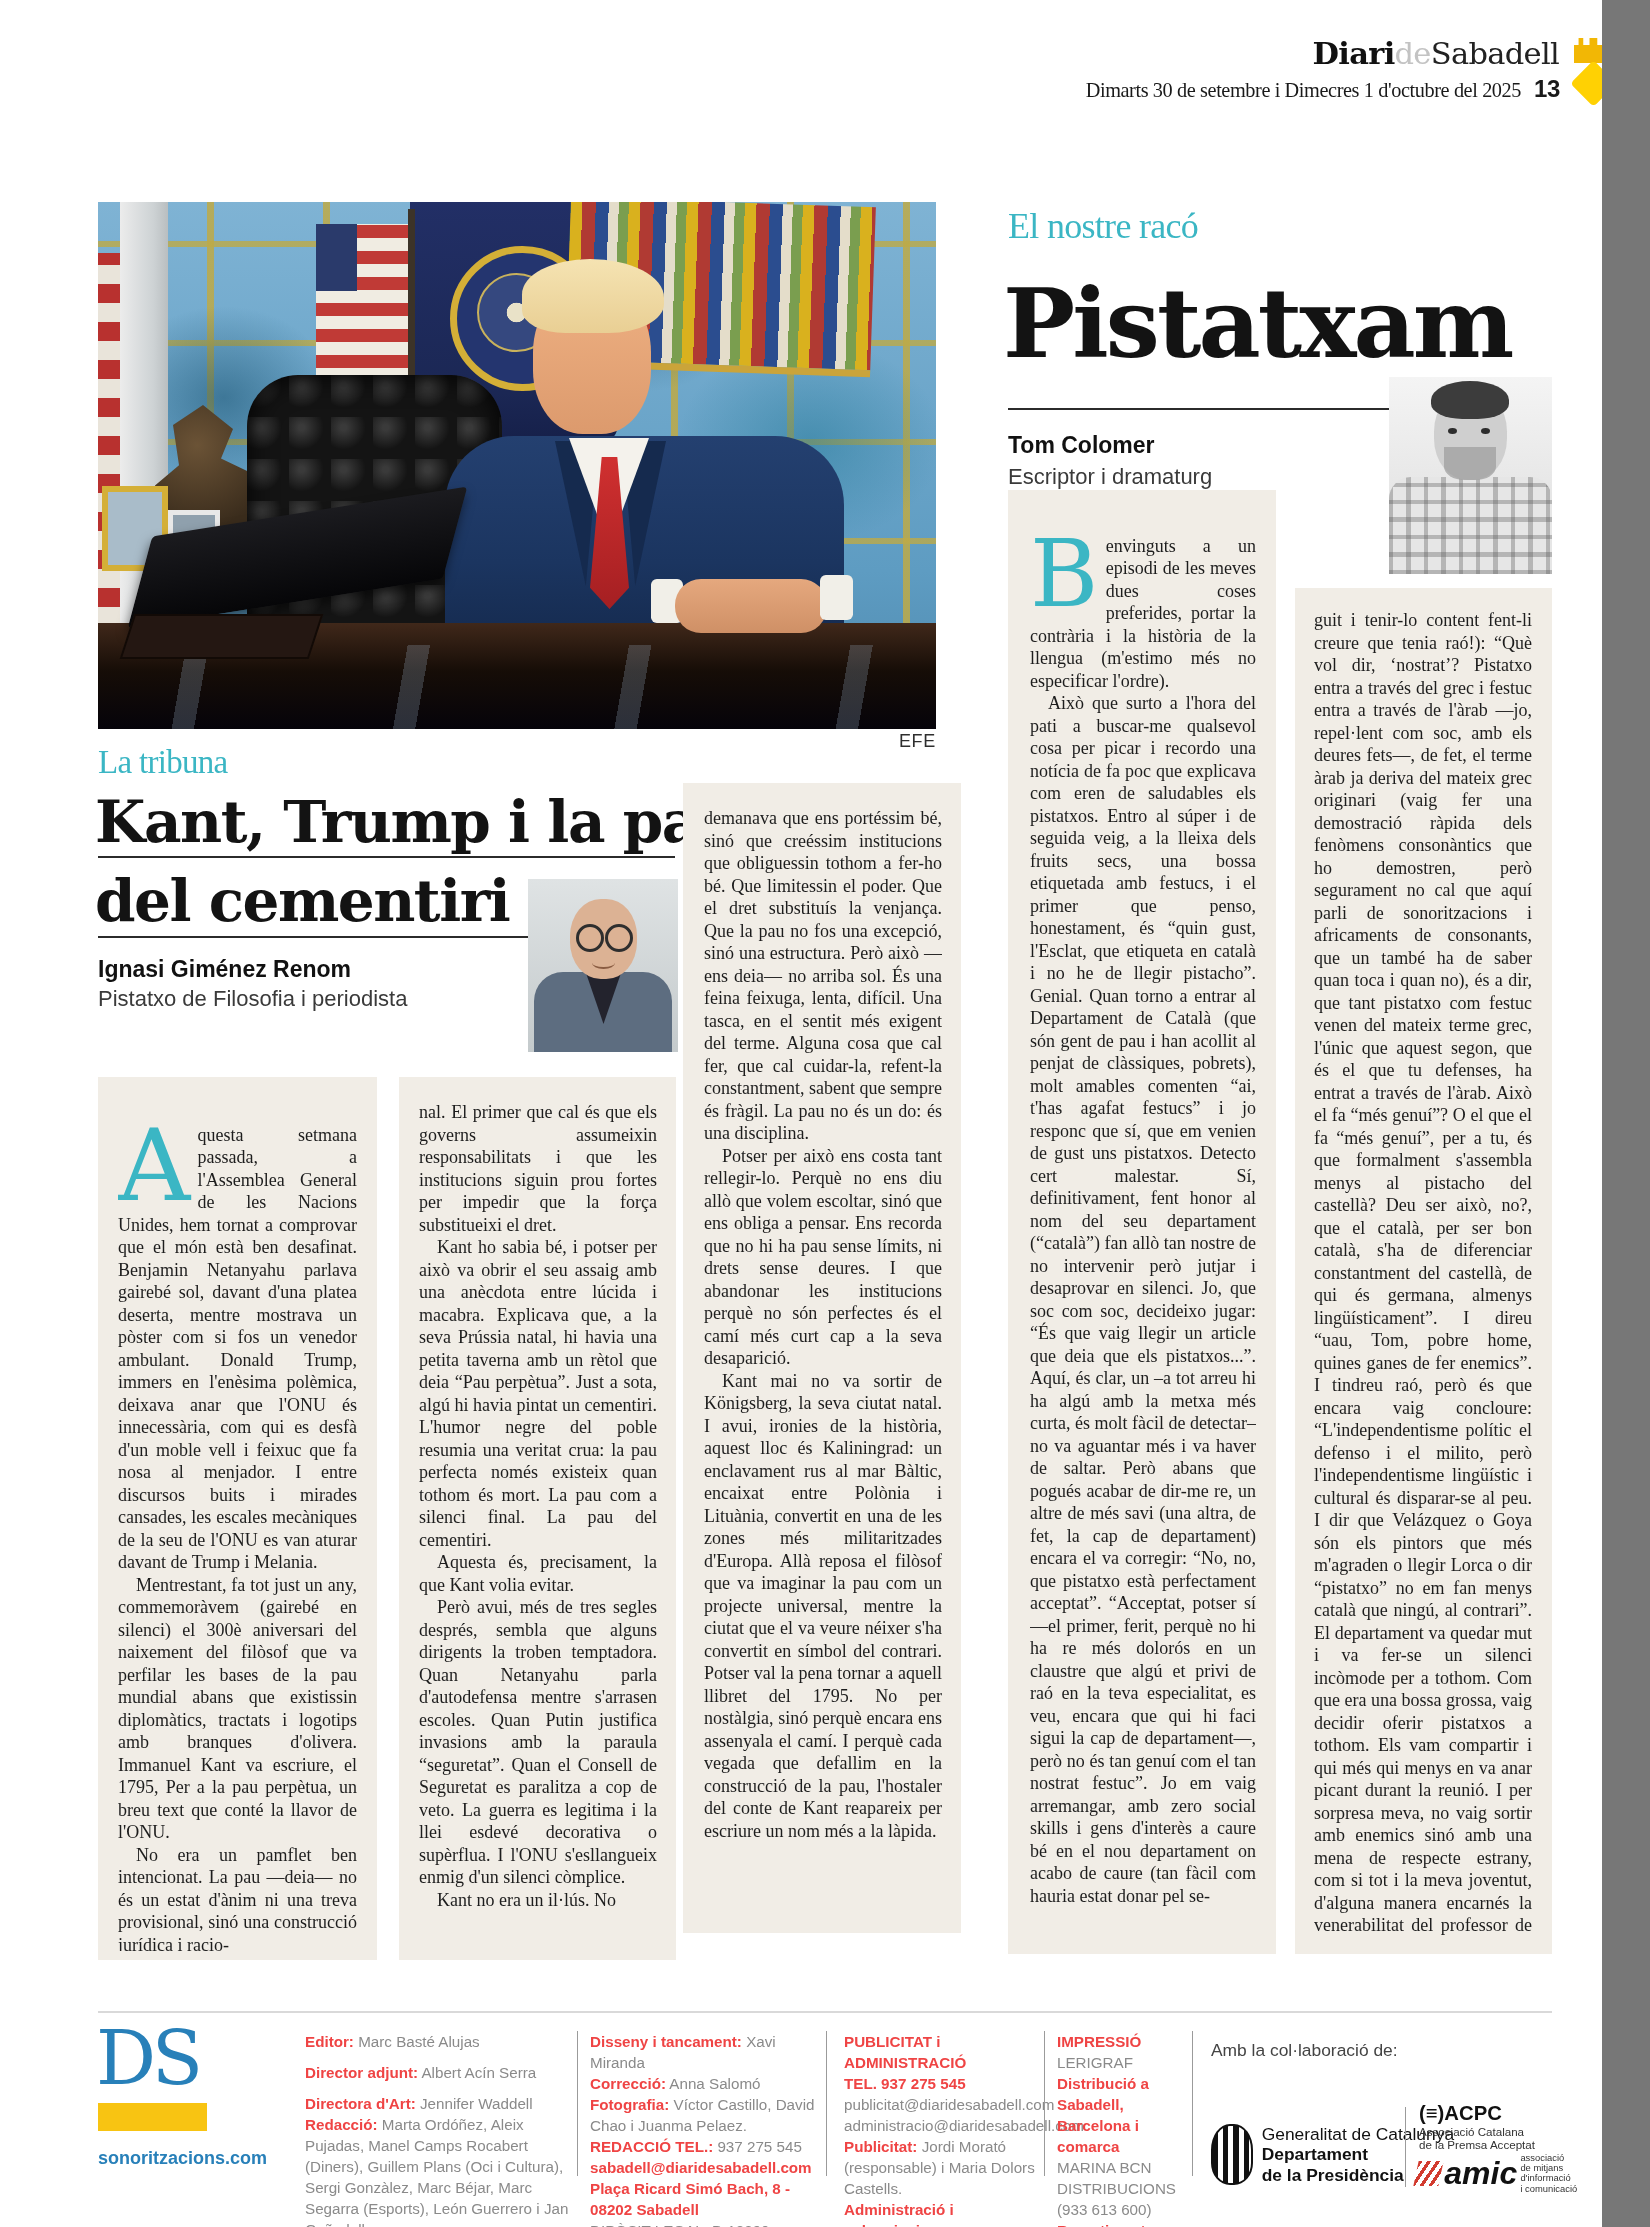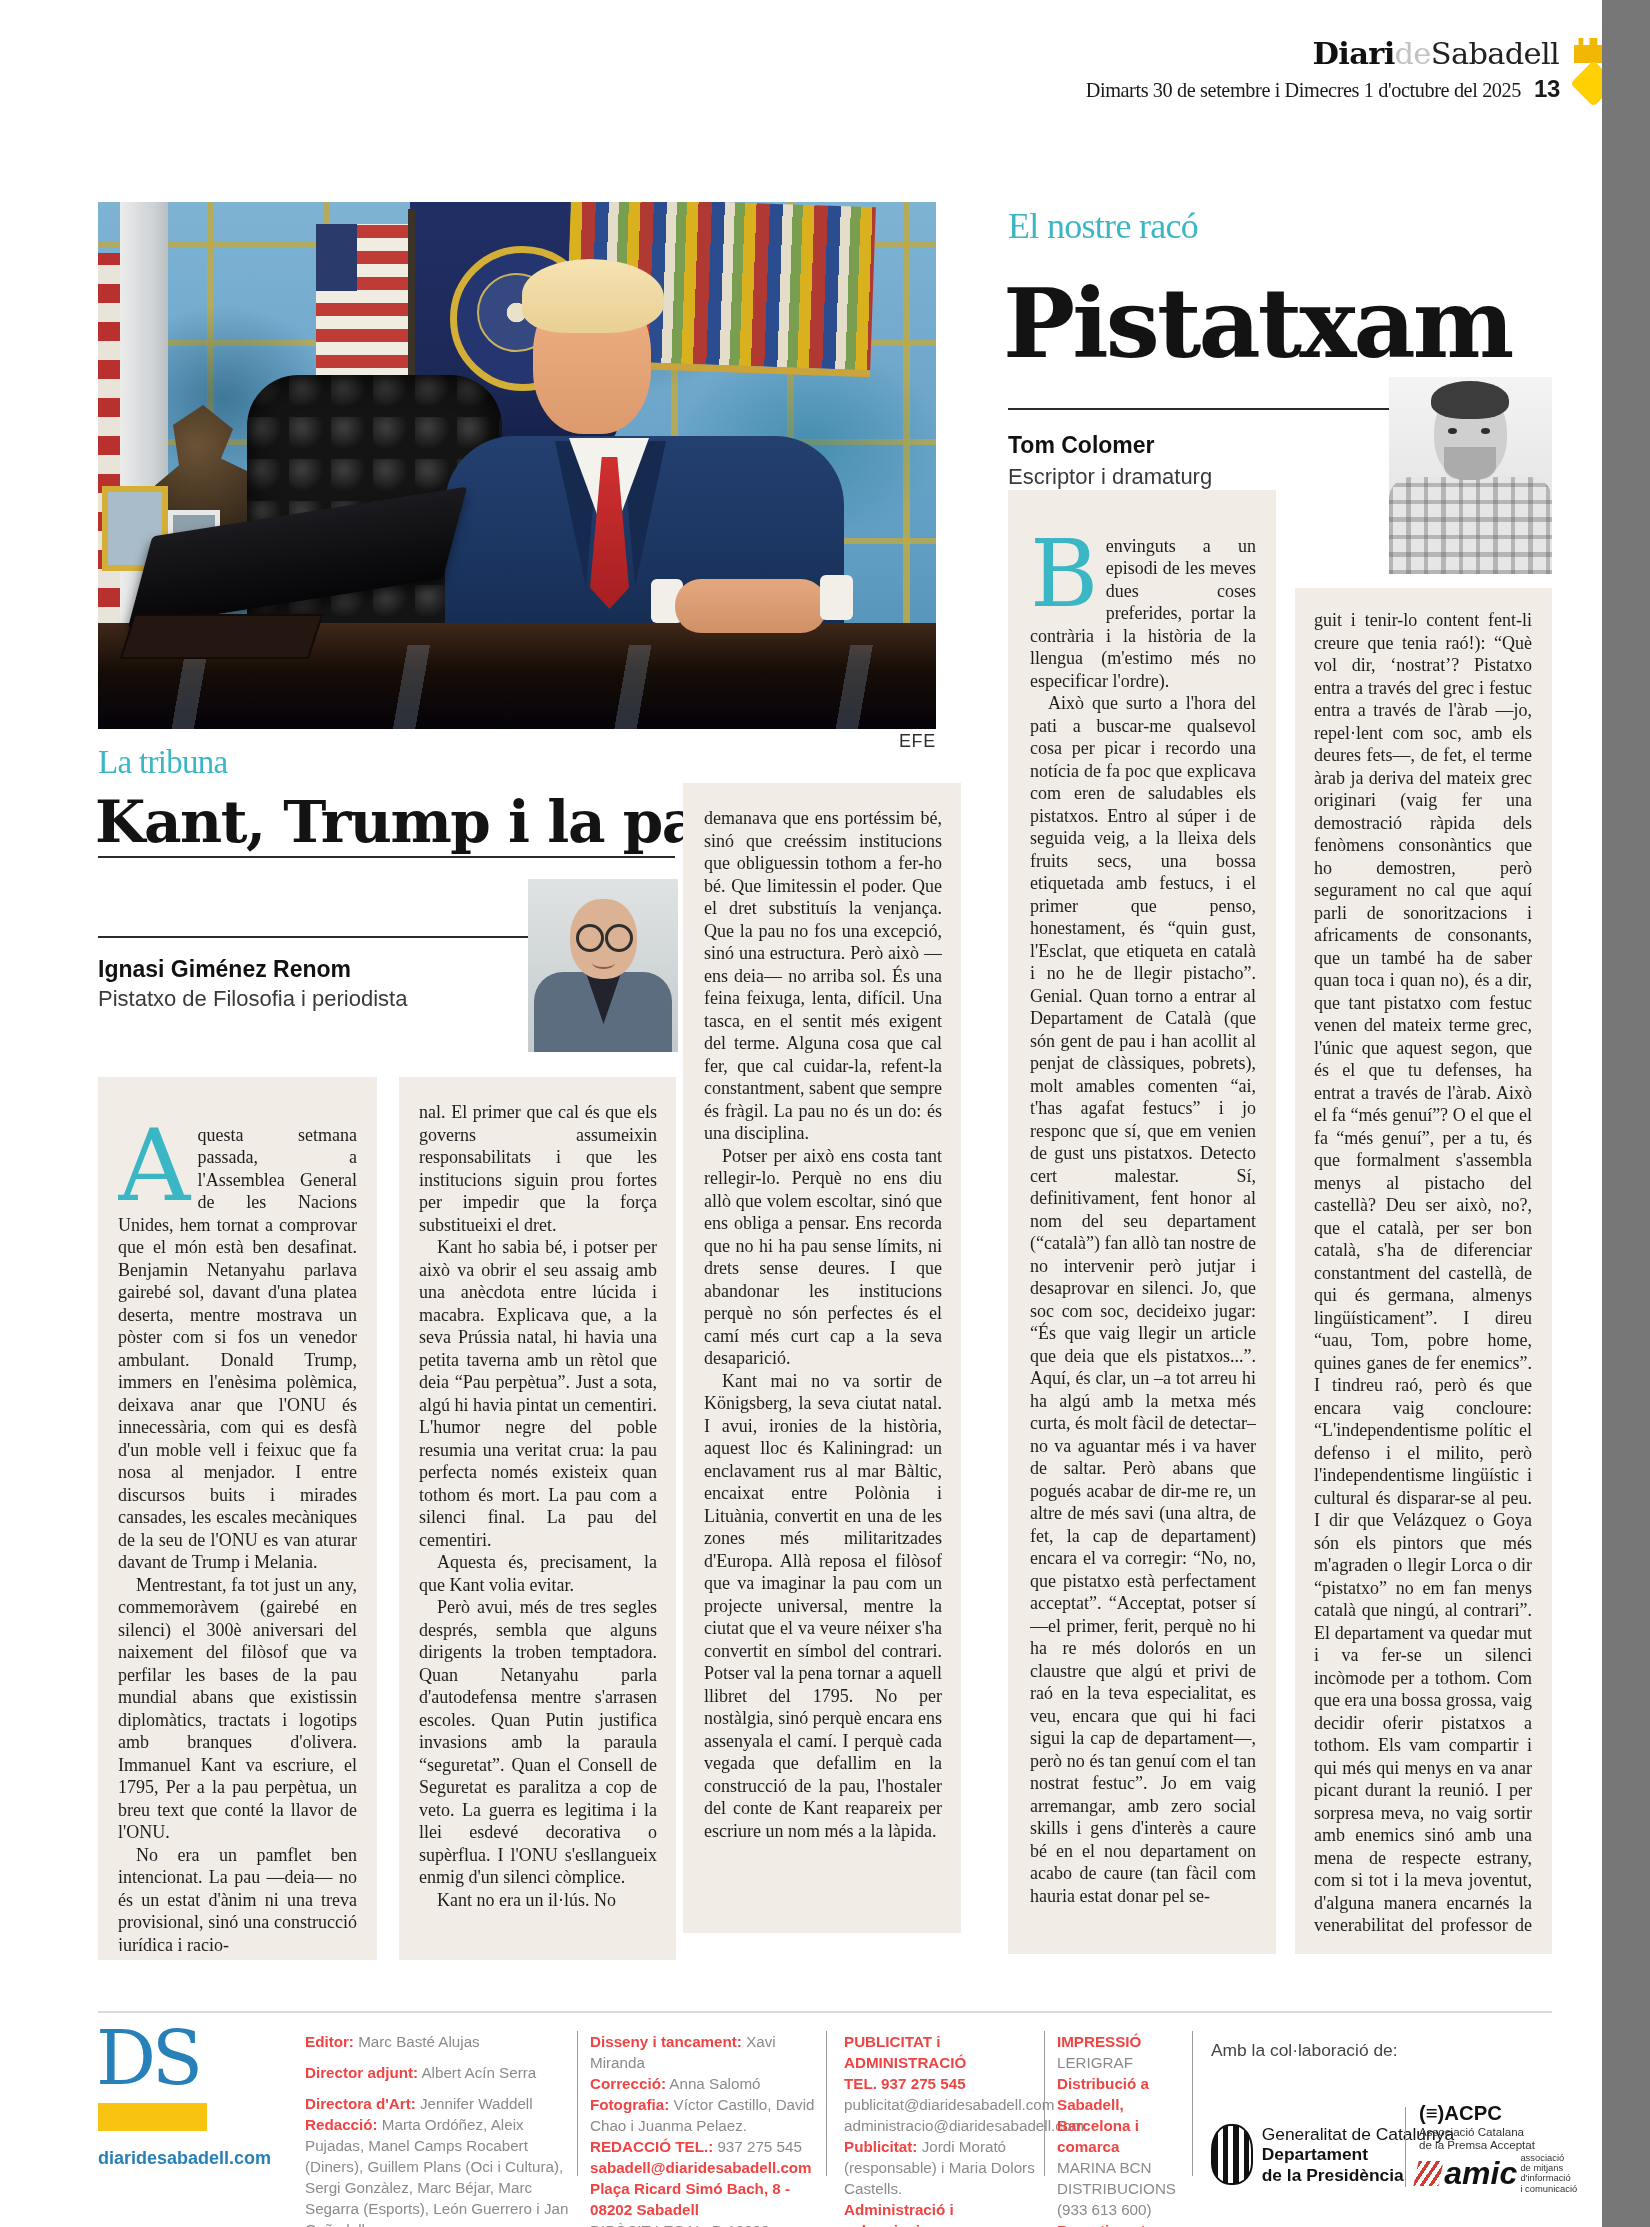--- a/index.html
+++ b/index.html
@@ -186,20 +186,21 @@
     <div class="penbox"></div>
     <div class="cuff1"></div>
     <div class="hands"></div>
     <div class="cuff2"></div>
   </div>
   <div class="photo-credit">EFE</div>
 
   <div class="kicker" style="left:98px;top:744px;font-size:33px;">La tribuna</div>
   <div class="hl" style="left:95px;top:788px;font-size:58px;letter-spacing:-1.5px;">Kant, Trump i la pau</div>
   <div class="rule" style="left:98px;top:856px;width:577px;"></div>
+  <div class="hl" style="left:95px;top:867px;font-size:58px;letter-spacing:-1.5px;">del cementiri</div>
   <div class="rule" style="left:98px;top:936px;width:577px;"></div>
   <div class="portrait-ignasi">
     <div class="pi-jacket"></div>
     <div class="pi-shirt"></div>
     <div class="pi-head"></div>
     <div class="pi-glasses"></div>
     <div class="pi-glasses2"></div>
     <div class="pi-smile"></div>
   </div>
   <div class="byline-name" style="left:98px;top:956px;">Ignasi Giménez Renom</div>
@@ -242,21 +243,21 @@
     <span class="dropcap" style="font-size:93px;line-height:71px;">B</span><span>envinguts a un episodi de les meves dues coses preferides, portar la contrària i la història de la llengua (m'estimo més no especificar l'ordre).
  Això que surto a l'hora del pati a buscar-me qualsevol cosa per picar i recordo una notícia de fa poc que explicava com eren de saludables els pistatxos. Entro al súper i de seguida veig, a la lleixa dels fruits secs, una bossa etiquetada amb festucs, i el primer que penso, honestament, és “quin gust, l'Esclat, que etiqueta en català i no he de llegir pistacho”. Genial. Quan torno a entrar al Departament de Català (que són gent de pau i han acollit al penjat de clàssiques, pobrets), molt amables comenten “ai, t'has agafat festucs” i jo responc que sí, que em venien de gust uns pistatxos. Detecto cert malestar. Sí, definitivament, fent honor al nom del seu departament (“català”) fan allò tan nostre de no intervenir però jutjar i desaprovar en silenci. Jo, que soc com soc, decideixo jugar: “És que vaig llegir un article que deia que els pistatxos...”. Aquí, és clar, un –a tot arreu hi ha algú amb la metxa més curta, és molt fàcil de detectar– no va aguantar més i va haver de saltar. Però abans que pogués acabar de dir-me re, un altre de més savi (una altra, de fet, la cap de departament) encara el va corregir: “No, no, que pistatxo està perfectament acceptat”. “Acceptat, potser sí —el primer, ferit, perquè no hi ha re més dolorós en un claustre que algú et privi de raó en la teva especialitat, es veu, encara que qui hi faci sigui la cap de departament—, però no és tan genuí com el tan nostrat festuc”. Jo em vaig arremangar, amb zero social skills i gens d'interès a caure bé en el nou departament on acabo de caure (tan fàcil com hauria estat donar pel se-</span>
   </div>
 
   <div class="panel" style="left:1295px;top:588px;width:257px;height:1366px;"></div>
   <div class="coltext" style="left:1314px;top:609px;width:218px;height:1327px;">guit i tenir-lo content fent-li creure que tenia raó!): “Què vol dir, ‘nostrat’? Pistatxo entra a través del grec i festuc entra a través de l'àrab —jo, repel·lent com soc, amb els deures fets—, de fet, el terme àrab ja deriva del mateix grec originari (vaig fer una demostració ràpida dels fenòmens consonàntics que ho demostren, però segurament no cal que aquí parli de sonoritzacions i africaments de consonants, que un també ha de saber quan toca i quan no), és a dir, que tant pistatxo com festuc venen del mateix terme grec, l'únic que aquest segon, que és el que tu defenses, ha entrat a través de l'àrab. Això el fa “més genuí”? O el que el fa “més genuí”, per a tu, és que formalment s'assembla menys al pistacho del castellà? Deu ser això, no?, que el català, per ser bon català, s'ha de diferenciar constantment del castellà, de qui és germana, almenys lingüísticament”. I direu “uau, Tom, pobre home, quines ganes de fer enemics”. I tindreu raó, però és que encara vaig concloure: “L'independentisme polític el defenso i el milito, però l'independentisme lingüístic i cultural és disparar-se al peu. I dir que Velázquez o Goya són els pintors que més m'agraden o llegir Lorca o dir “pistatxo” no em fan menys català que ningú, al contrari”. El departament va quedar mut i va fer-se un silenci incòmode per a tothom. Com que era una bossa grossa, vaig decidir oferir pistatxos a tothom. Els vam compartir i qui més qui menys en va anar picant durant la reunió. I per sorpresa meva, no vaig sortir amb enemics sinó amb una mena de respecte estrany, com si tot i la meva joventut, d'alguna manera encarnés la venerabilitat del professor de clàssiques.</div>
 
   <div class="footrule"></div>
   <div class="ds-logo">DS</div>
   <div class="ds-bar"></div>
-  <div class="ds-site">diaridesabadell.com</div>
+  <div class="ds-site">sonoritzacions.com</div>
 
   <div class="fcol" style="left:305px;top:2031px;width:265px;">
     <div><b>Editor:</b><span> Marc Basté Alujas</span></div>
     <div style="margin-top:10.2px;"><b>Director adjunt:</b><span> Albert Acín Serra</span></div>
     <div style="margin-top:10.2px;"><b>Directora d'Art:</b><span> Jennifer Waddell</span></div>
     <div><b>Redacció:</b><span> Marta Ordóñez, Aleix Pujadas, Manel Camps Rocabert (Diners), Guillem Plans (Oci i Cultura), Sergi Gonzàlez, Marc Béjar, Marc Segarra (Esports), León Guerrero i Jan Cañadell.</span></div>
   </div>
 
   <div class="fdiv" style="left:577px;"></div>
   <div class="fcol" style="left:590px;top:2031px;width:225px;">

